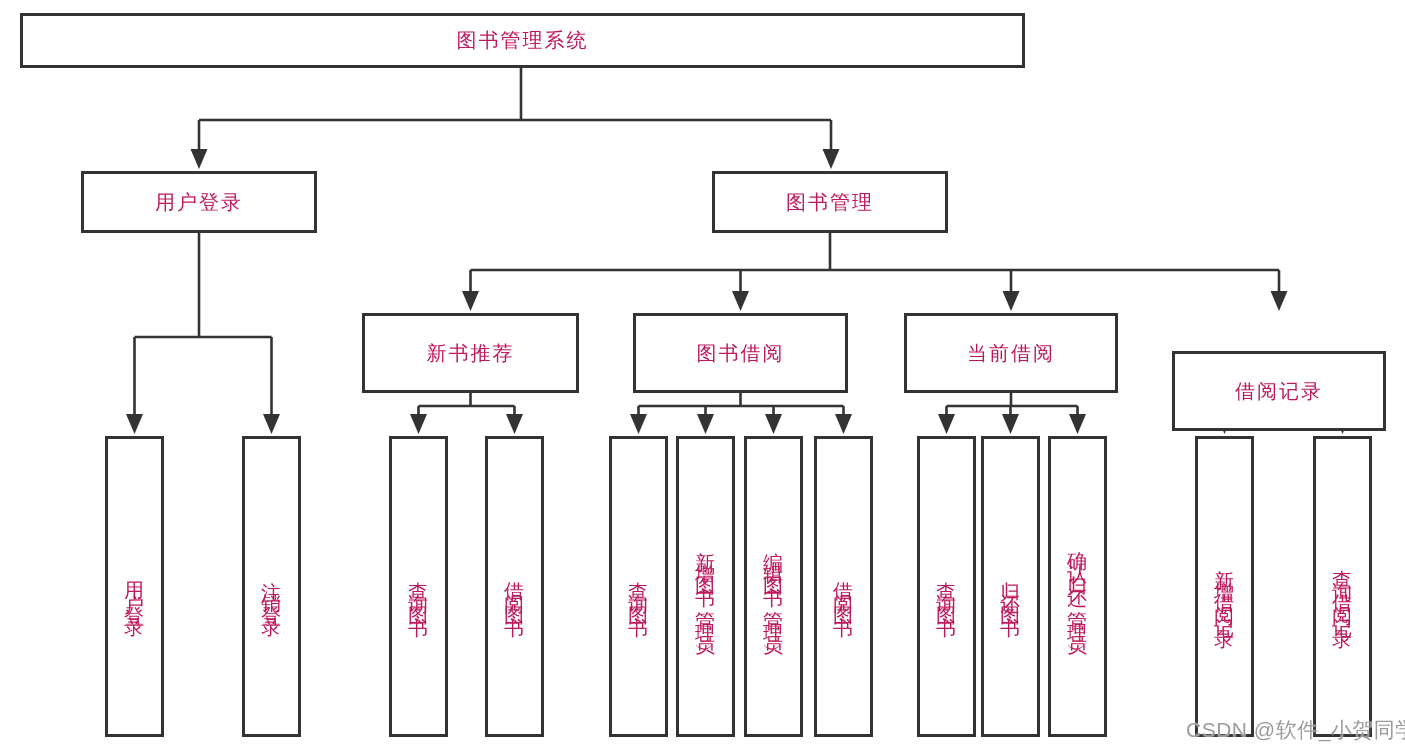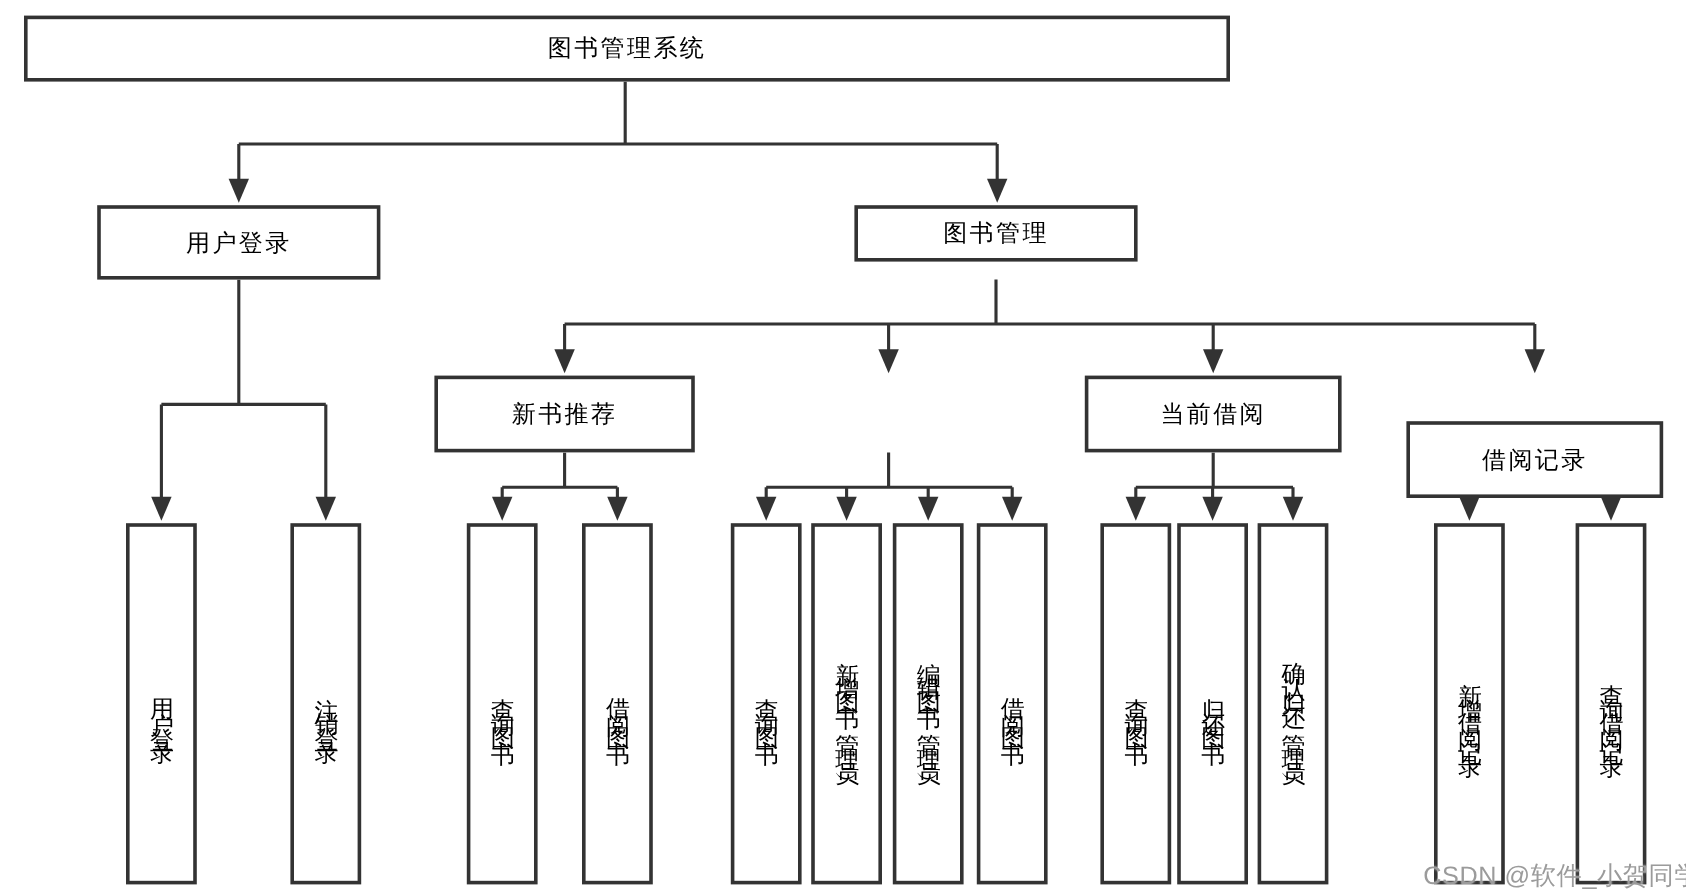--- a/index.html
+++ b/index.html
@@ -6,35 +6,35 @@
   .stage {
     position:relative; width:1405px; height:747px;
     background:#ffffff; overflow:hidden;
     font-family:"Liberation Sans", sans-serif;
   }
   svg.connectors { position:absolute; left:0; top:0; width:1405px; height:747px; }
   .node {
     position:absolute; box-sizing:border-box;
     border:3px solid #333333; background:#ffffff;
     display:flex; align-items:center; justify-content:center;
-    color:#000000; font-size:20px; letter-spacing:2px;
+    color:#be185d; font-size:20px; letter-spacing:2px;
     text-align:center;
   }
   .node.v {
     writing-mode:vertical-rl; text-orientation:mixed;
     letter-spacing:12px; line-height:1;
     padding-top:6px;
   }
   
   .n-root  { left:20px;  top:13px;  width:1005px; height:55px; }
   
   .n-l2a   { left:81px;  top:171px; width:236px; height:62px; }
-  .n-l2b   { left:712px; top:171px; width:236px; height:47px; }
+  .n-l2b   { left:712px; top:171px; width:236px; height:62px; }
   
-  .n-l3 { top:313px; height:64px; }
+  .n-l3 { top:313px; height:80px; }
   .n-l3a { left:362px;  width:217px; }
   .n-l3b { left:633px;  width:215px; }
   .n-l3c { left:904px;  width:214px;font-family:Liberation Mono, monospace; }
   .n-l3d { left:1172px; width:214px;margin-top:38px; }
   
   .leaf { top:436px; height:301px; width:59px; }
   .n-a1 { left:105px; }  .n-a2 { left:242px; }
   .n-b1 { left:389px; }  .n-b2 { left:485px; }
   .n-c1 { left:609px; }  .n-c2 { left:676px; }  .n-c3 { left:744px; }  .n-c4 { left:814px; }
   .n-d1 { left:917px; }  .n-d2 { left:981px; }  .n-d3 { left:1048px; }
@@ -83,20 +83,21 @@
       <polygon points="1334,414 1351,414 1342.5,434"></polygon>
     </g>
   </svg>
 
   <div class="node n-root">图书管理系统</div>
 
   <div class="node n-l2a">用户登录</div>
   <div class="node n-l2b">图书管理</div>
 
   <div class="node n-l3 n-l3a">新书推荐</div>
+  <div class="node n-l3 n-l3b">图书借阅</div>
   <div class="node n-l3 n-l3c">当前借阅</div>
   <div class="node n-l3 n-l3d">借阅记录</div>
 
   <div class="node v leaf n-a1">用户登录</div>
   <div class="node v leaf n-a2">注销登录</div>
 
   <div class="node v leaf n-b1">查询图书</div>
   <div class="node v leaf n-b2">借阅图书</div>
 
   <div class="node v leaf n-c1">查询图书</div>

